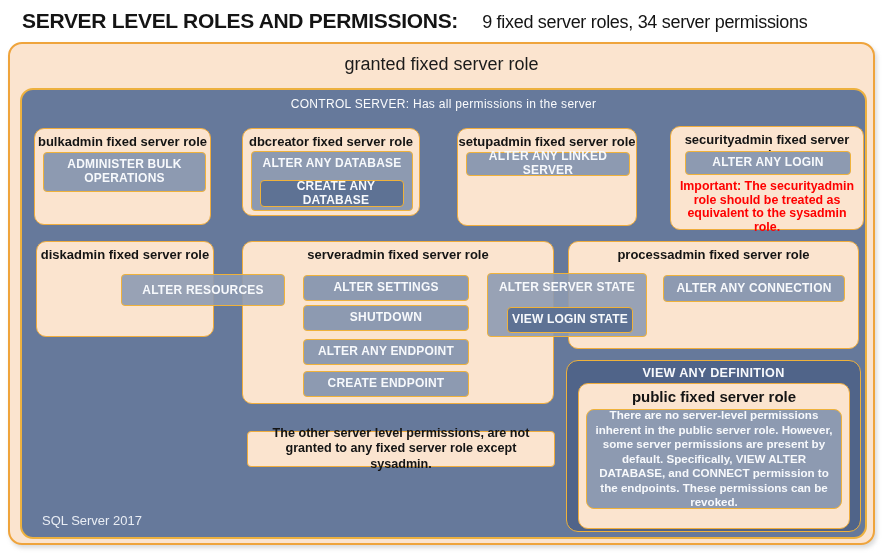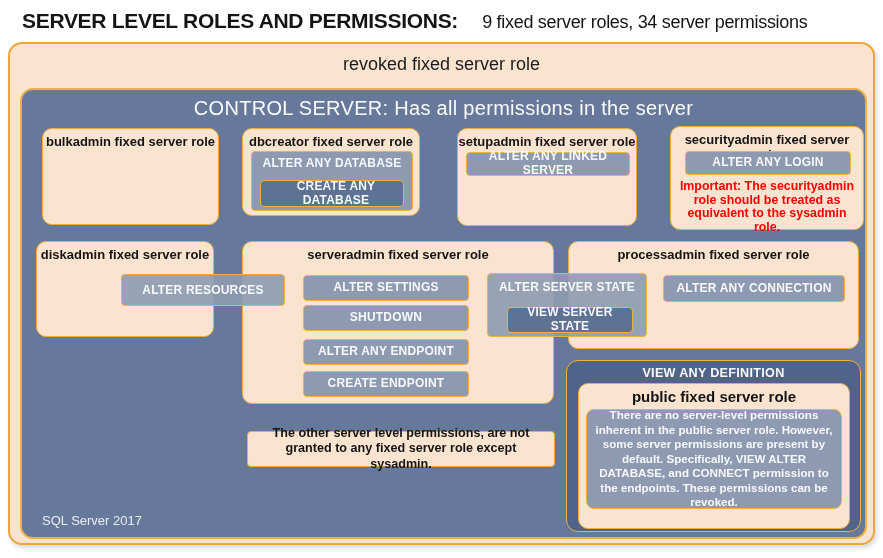--- a/index.html
+++ b/index.html
@@ -16,21 +16,21 @@
   .sysadmin-box{ position:absolute; left:8px; top:42px; width:867px; height:503px;
     background:#FBE4CF; border:2px solid #EFA43C; border-radius:14px;
     box-shadow:2px 3px 4px rgba(150,150,150,.35); }
   .sysadmin-title{ position:absolute; left:0; right:0; top:10px; text-align:center;
     font-size:18px; color:#1b1b1b; }
 
   
   .control-box{ position:absolute; left:10px; top:44px; width:847px; height:451px;
     background:#66799B; border:2px solid #EDB13F; border-radius:13px; }
   .control-title{ position:absolute; left:0; right:0; top:7px; text-align:center;
-    font-size:20px; color:#FAFBFD; letter-spacing:.3px; }
+    font-size:12px; color:#FAFBFD; letter-spacing:.3px; }
 
   
   .role{ position:absolute; background:#FBE4CF; border:1.5px solid #EFAC3D; border-radius:10px; }
   .role-title{ position:absolute; left:0; right:0; top:5px; text-align:center;
     font-size:13px; font-weight:bold; color:#141414; }
   .perm{ position:absolute; background:#8D9AB1; border:1.5px solid #EFB23B; border-radius:4px;
     display:flex; align-items:center; justify-content:center; text-align:center;
     font-size:12px; font-weight:bold; color:#F7F9FC; letter-spacing:.2px; line-height:1.15; }
   .perm.dark{ background:#5E7294; }
   .perm.col{ flex-direction:column; justify-content:flex-start; padding-top:5px; }
@@ -71,27 +71,28 @@
 <body>
 
 <div class="canvas">
 
   <div class="page-title">
     <span class="t-bold">SERVER LEVEL ROLES AND PERMISSIONS:</span>
     <span class="t-rest">9 fixed server roles, 34 server permissions</span>
   </div>
 
   <div class="sysadmin-box">
-    <div class="sysadmin-title">revoked fixed server role</div>
+    <div class="sysadmin-title">granted fixed server role</div>
 
     <div class="control-box">
       <div class="control-title">CONTROL SERVER: Has all permissions in the server</div>
 
-      <div class="role" style="left:12px; top:38px; width:177px; height:97px;margin-left:8px;">
+      <div class="role" style="left:12px; top:38px; width:177px; height:97px;">
         <div class="role-title">bulkadmin fixed server role</div>
+        <div class="perm" style="left:8px; top:23px; width:163px; height:40px;">ADMINISTER BULK OPERATIONS</div>
       </div>
 
       <div class="role" style="left:220px; top:38px; width:178px; height:88px;">
         <div class="role-title">dbcreator fixed server role</div>
         <div class="perm col" style="left:8px; top:22px; width:162px; height:60px;">
           <span>ALTER ANY DATABASE</span>
           <div class="nested" style="left:8px; top:28px; width:144px; height:27px;">CREATE ANY DATABASE</div>
         </div>
       </div>
 
@@ -114,21 +115,21 @@
       <div class="role" style="left:220px; top:151px; width:312px; height:163px;">
         <div class="role-title">serveradmin fixed server role</div>
         <div class="perm" style="left:60px; top:33px; width:166px; height:26px;text-align:center;">ALTER SETTINGS</div>
         <div class="perm" style="left:60px; top:63px; width:166px; height:26px;">SHUTDOWN</div>
         <div class="perm" style="left:60px; top:97px; width:166px; height:26px;">ALTER ANY ENDPOINT</div>
         <div class="perm" style="left:60px; top:129px; width:166px; height:26px;">CREATE ENDPOINT</div>
       </div>
 
       <div class="straddle col" style="left:465px; top:183px; width:160px; height:64px;">
         <span>ALTER SERVER STATE</span>
-        <div class="perm dark" style="left:19px; top:33px; width:126px; height:26px;">VIEW SERVER STATE</div>
+        <div class="perm dark" style="left:19px; top:33px; width:126px; height:26px;">VIEW LOGIN STATE</div>
       </div>
 
       <div class="role" style="left:546px; top:151px; width:291px; height:108px;">
         <div class="role-title">processadmin fixed server role</div>
         <div class="perm" style="left:94px; top:33px; width:182px; height:27px;">ALTER ANY CONNECTION</div>
       </div>
 
       <div class="note-box">The other server level permissions, are not granted to any fixed server role except sysadmin.</div>
 
       <div class="vad-box">

